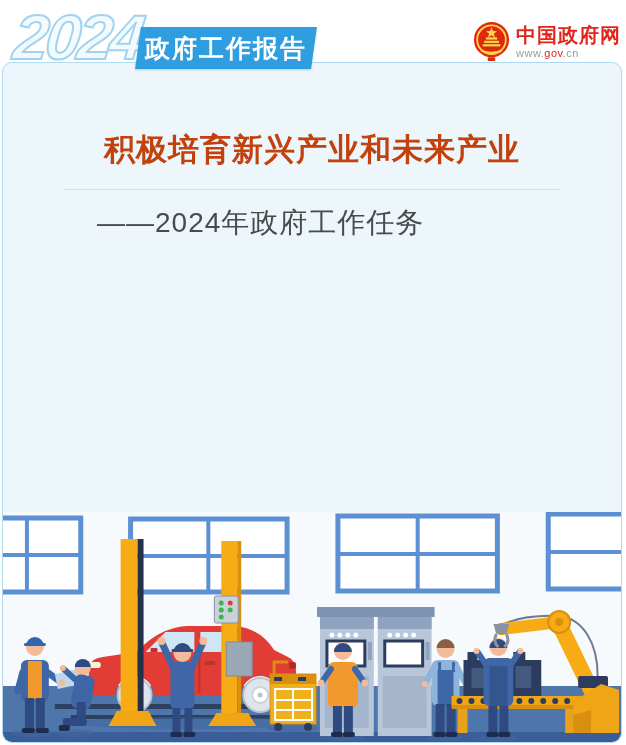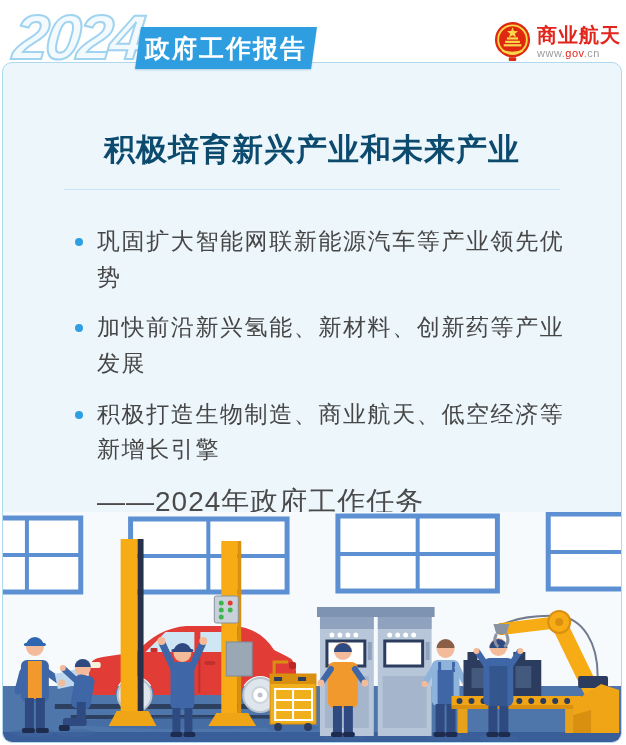--- a/index.html
+++ b/index.html
@@ -34,21 +34,21 @@
   .site-url .gov{color:#e1251b;font-weight:normal;}
   
   .card{
     position:absolute;left:2px;top:62px;width:620px;height:681px;
     box-sizing:border-box;
     background:#ecf6fb;border:1px solid #afd9ee;border-radius:10px;
     overflow:hidden;z-index:1;
   }
   .title{
     margin:66px 0 0 0;text-align:center;
-    font-size:31px;font-weight:bold;color:#0c4a6e;letter-spacing:1px;
+    font-size:31px;font-weight:bold;color:#c2410c;letter-spacing:1px;
   }
   .divider{width:496px;height:1px;background:#c9e5f3;margin:18px auto 0 auto;}
   .bullets{list-style:none;margin:34px 0 0 70px;padding:0;}
   .bullets li{
     position:relative;width:474px;padding-left:24px;margin-bottom:15px;
     font-size:23px;letter-spacing:1.6px;line-height:1.55;color:#474747;
   }
   .bullets li::before{
     content:"";position:absolute;left:2px;top:14px;width:8px;height:8px;border-radius:50%;
     background:#2e9fe0;
@@ -71,35 +71,30 @@
         <circle cx="20" cy="20" r="19" fill="#de2910"></circle>
         <circle cx="20" cy="20" r="15.5" fill="none" stroke="#f9d64a" stroke-width="2"></circle>
         <polygon points="20,6.5 21.6,10.6 26,10.8 22.6,13.5 23.8,17.7 20,15.3 16.2,17.7 17.4,13.5 14,10.8 18.4,10.6" fill="#f9d64a"></polygon>
         <rect x="14" y="17.5" width="12" height="2.4" fill="#f9d64a"></rect>
         <rect x="12" y="21.2" width="16" height="2.4" fill="#f9d64a"></rect>
         <rect x="10.5" y="24.9" width="19" height="2.4" fill="#f9d64a"></rect>
         <path d="M8,30 Q20,36 32,30 L31,33 Q20,38.5 9,33 Z" fill="#f9d64a"></path>
         <rect x="16" y="39" width="8" height="4" rx="1" fill="#de2910"></rect>
       </svg>
       <div class="logo-text">
-        <div class="site-name">商业航天</div>
+        <div class="site-name">中国政府网</div>
         <div class="site-url"><span>www.</span><span class="gov">gov</span><span>.cn</span></div>
       </div>
     </div>
   </div>
 
   <div class="card">
     <h1 class="title">积极培育新兴产业和未来产业</h1>
     <div class="divider"></div>
 
-    <ul class="bullets">
-      <li><span>巩固扩大智能网联新能源汽车等产业领先优势</span></li>
-      <li><span>加快前沿新兴氢能、新材料、创新药等产业发展</span></li>
-      <li><span>积极打造生物制造、商业航天、低空经济等新增长引擎</span></li>
-    </ul>
 
     <div class="source">——2024年政府工作任务</div>
 
     <svg class="illustration" viewBox="0 0 620 230" preserveAspectRatio="none">
 
       <rect x="0" y="0" width="620" height="230" fill="#f6fafd"></rect>
 
       <g stroke="#5c90d2">
         <rect x="-28" y="6" width="106" height="74" fill="#ffffff" stroke-width="5"></rect>
         <line x1="-28" y1="43" x2="78" y2="43" stroke-width="4"></line>

